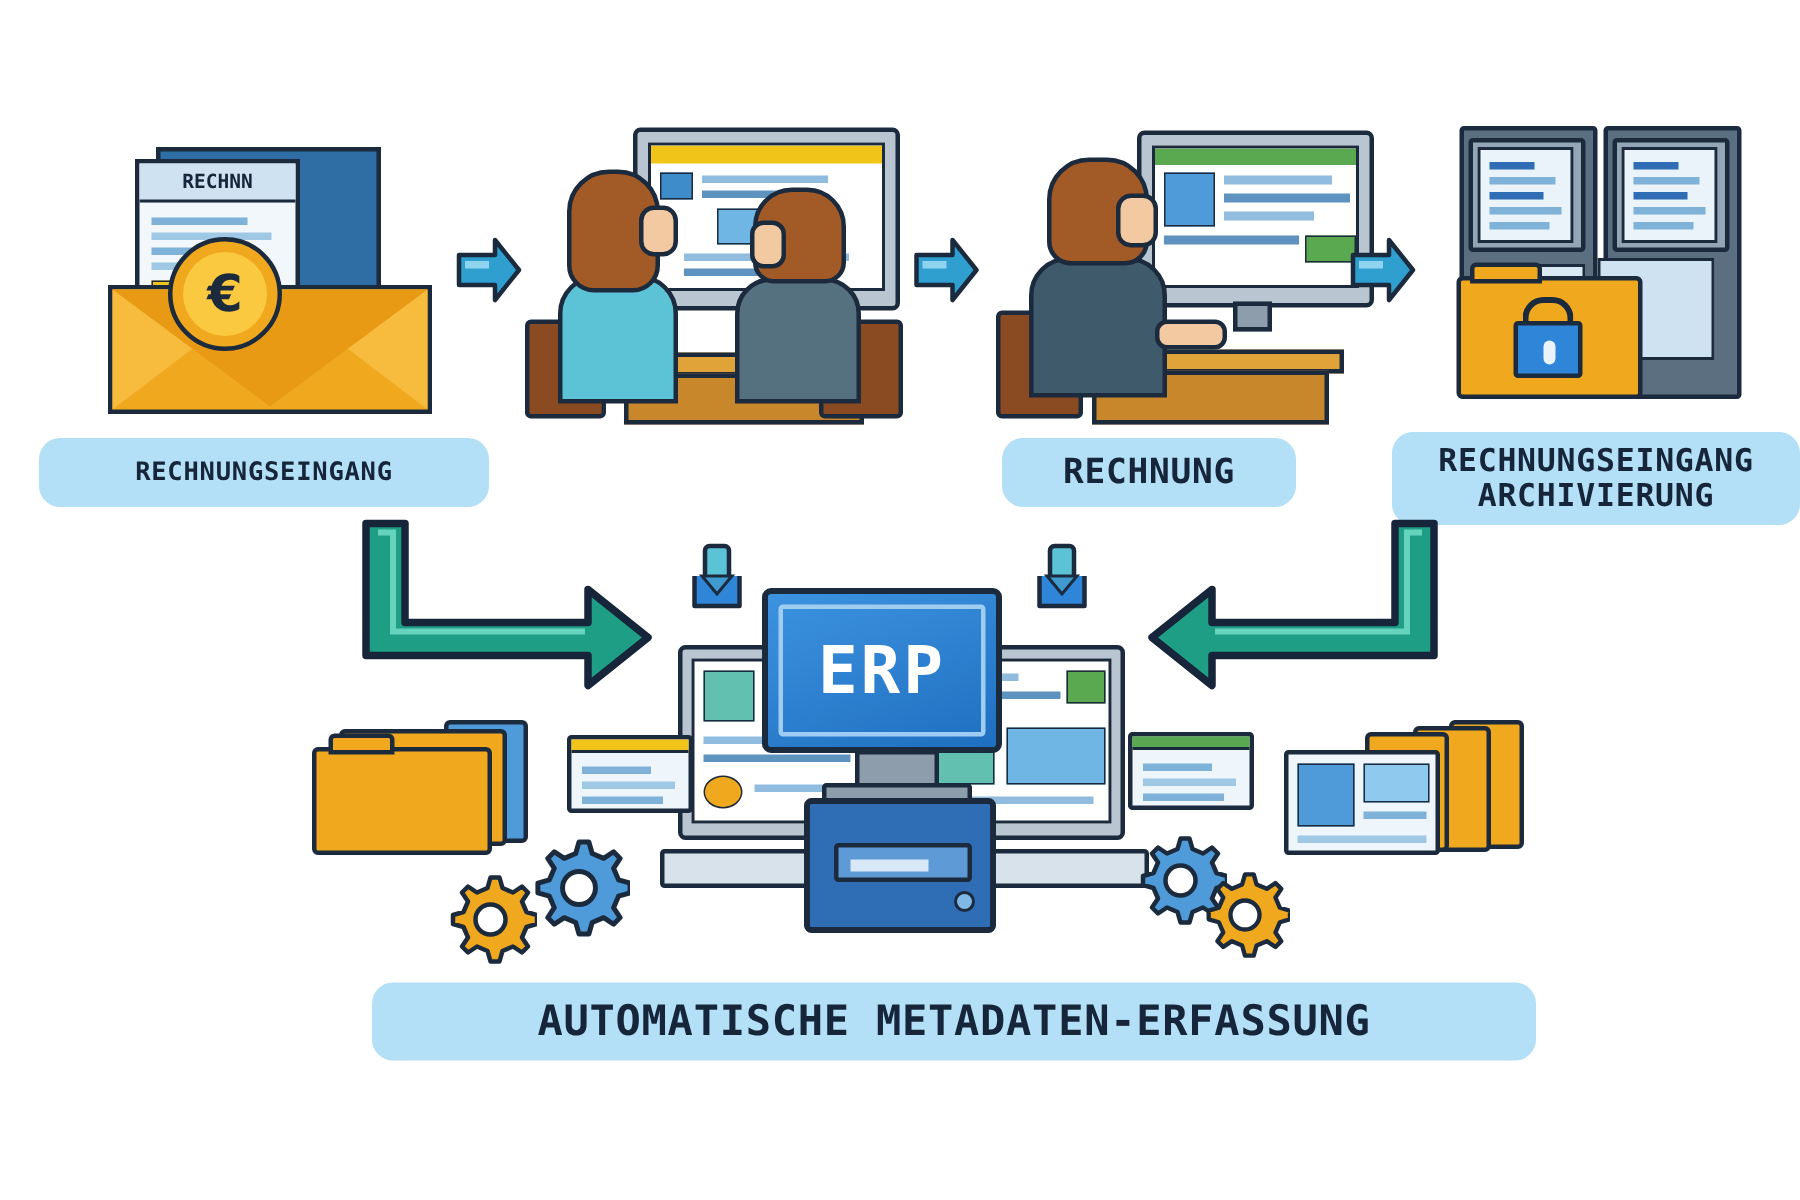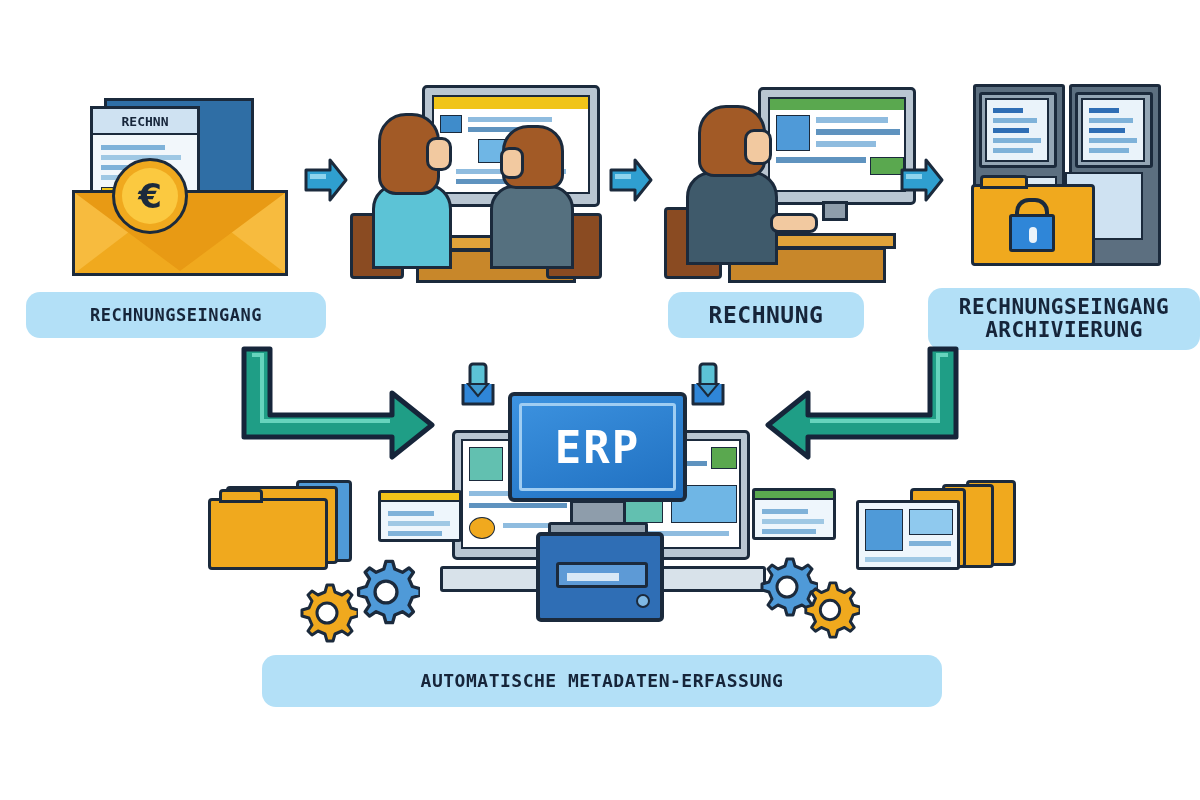--- a/index.html
+++ b/index.html
@@ -296,21 +296,21 @@
       <div class="scr-line" style="left:8px; top:8px; width:60px; height:5px;"></div>
       <div class="scr-line d" style="left:8px; top:20px; width:88px; height:5px;"></div>
       <div class="px" style="left:100px; top:6px; width:26px; height:22px; background:#5aa84f; border:1px solid #1b2a3c;"></div>
       <div class="scr-img" style="left:8px; top:44px; width:44px; height:38px; background:#62c0b0;"></div>
       <div class="scr-img" style="left:60px; top:44px; width:66px; height:38px; background:#6fb6e5;"></div>
       <div class="scr-line" style="left:8px; top:90px; width:110px; height:5px;"></div>
     </div>
   </div>
   <div class="keyboard" style="left:606px; top:566px; width:160px; height:26px;"></div>
 
-  <div class="erp-screen" style="left:508px; top:392px; width:179px; height:110px;">
+  <div class="erp-screen" style="left:508px; top:392px; width:160px; height:110px;">
     <div class="erp-inner"></div>
     <span class="erp-text" style="font-size:44px; position:relative;">ERP</span>
   </div>
   <div class="mon-neck" style="left:570px; top:500px; width:56px; height:26px;"></div>
   <div class="mon-base" style="left:548px; top:522px; width:100px; height:14px;"></div>
 
   <div class="tower" style="left:536px; top:532px; width:128px; height:90px;">
     <div class="tower-slot" style="left:16px; top:26px; width:92px; height:26px;">
       <div class="px" style="left:8px; top:8px; width:52px; height:8px; background:#d8e8f6;"></div>
     </div>
@@ -371,15 +371,15 @@
     </svg>
   </div>
   <div style="position:absolute; left:800px; top:580px;">
     <svg width="60" height="60" viewBox="0 0 62 62">
       <path d="M31,3 l6,0 l2,7 l7,3 l6,-4 l4,4 l-4,6 l3,7 l7,2 l0,6 l-7,2 l-3,7 l4,6 l-4,4 l-6,-4 l-7,3 l-2,7 l-6,0 l-2,-7 l-7,-3 l-6,4 l-4,-4 l4,-6 l-3,-7 l-7,-2 l0,-6 l7,-2 l3,-7 l-4,-6 l4,-4 l6,4 l7,-3 Z" fill="#f0a91e" stroke="#1b2a3c" stroke-width="3" stroke-linejoin="round"></path>
       <circle cx="31" cy="31" r="10" fill="#ffffff" stroke="#1b2a3c" stroke-width="3"></circle>
     </svg>
   </div>
 
 
-  <div class="pill" style="left:262px; top:655px; width:680px; height:52px; font-size:18px;">AUTOMATISCHE METADATEN-ERFASSUNG</div>
+  <div class="pill" style="left:248px; top:655px; width:776px; height:52px; font-size:28px;">AUTOMATISCHE METADATEN-ERFASSUNG</div>
 
 </div>
 
 </body></html>

